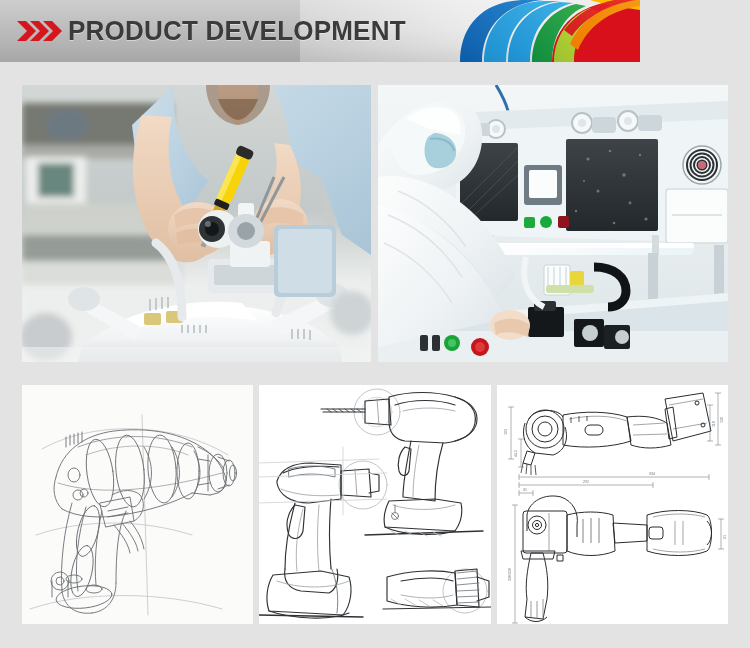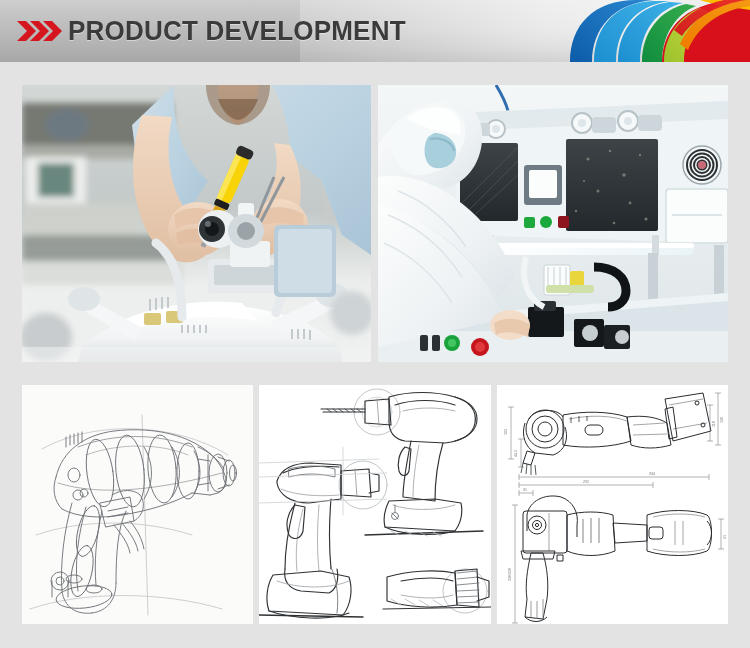--- a/index.html
+++ b/index.html
@@ -10,21 +10,21 @@
     width: 750px;
     height: 648px;
     background: #e3e3e3;
     font-family: "Liberation Sans", sans-serif;
     overflow: hidden;
   }
 
   
   .banner {
     position: relative;
-    width: 750px;
+    width: 640px;
     height: 62px;
     overflow: hidden;
     background: linear-gradient(100deg,
         #b7b7b7 0%,
         #bcbcbc 18%,
         #c9c9c9 38%,
         #dcdcdc 58%,
         #e9e9e9 72%,
         #ededed 82%,
         #e2e2e2 100%);

